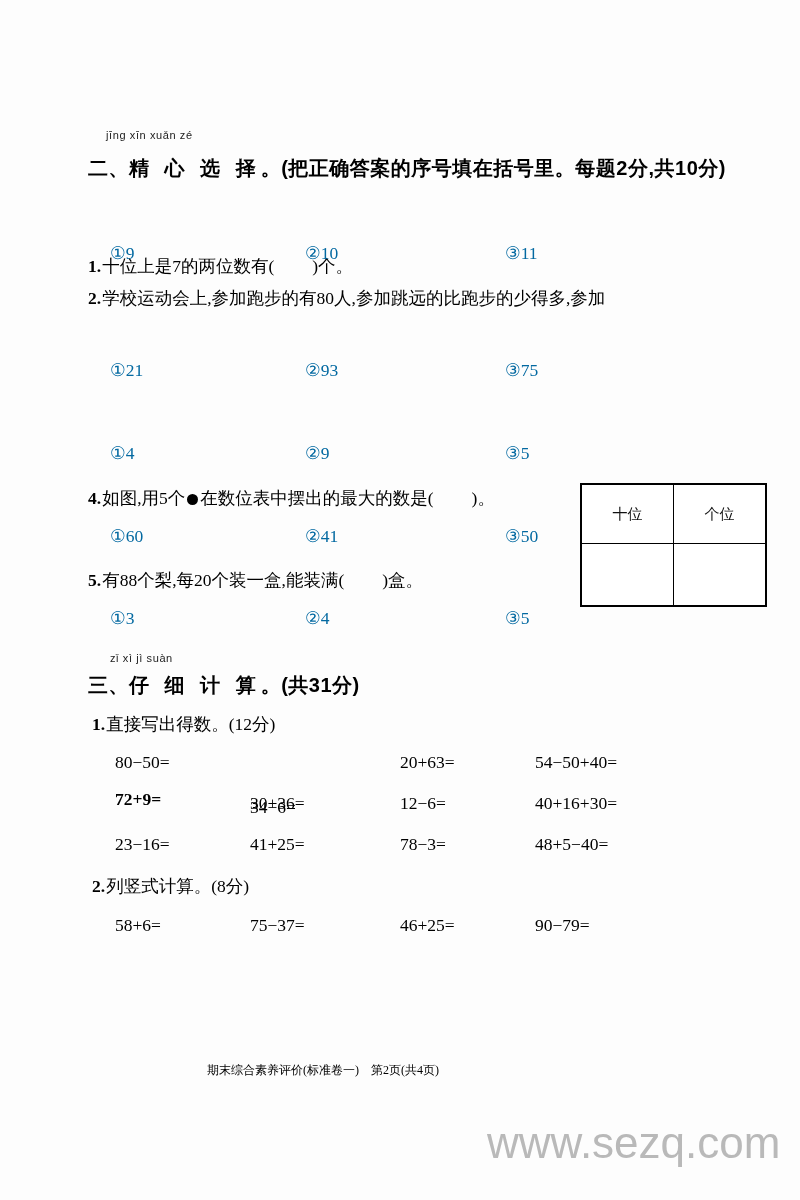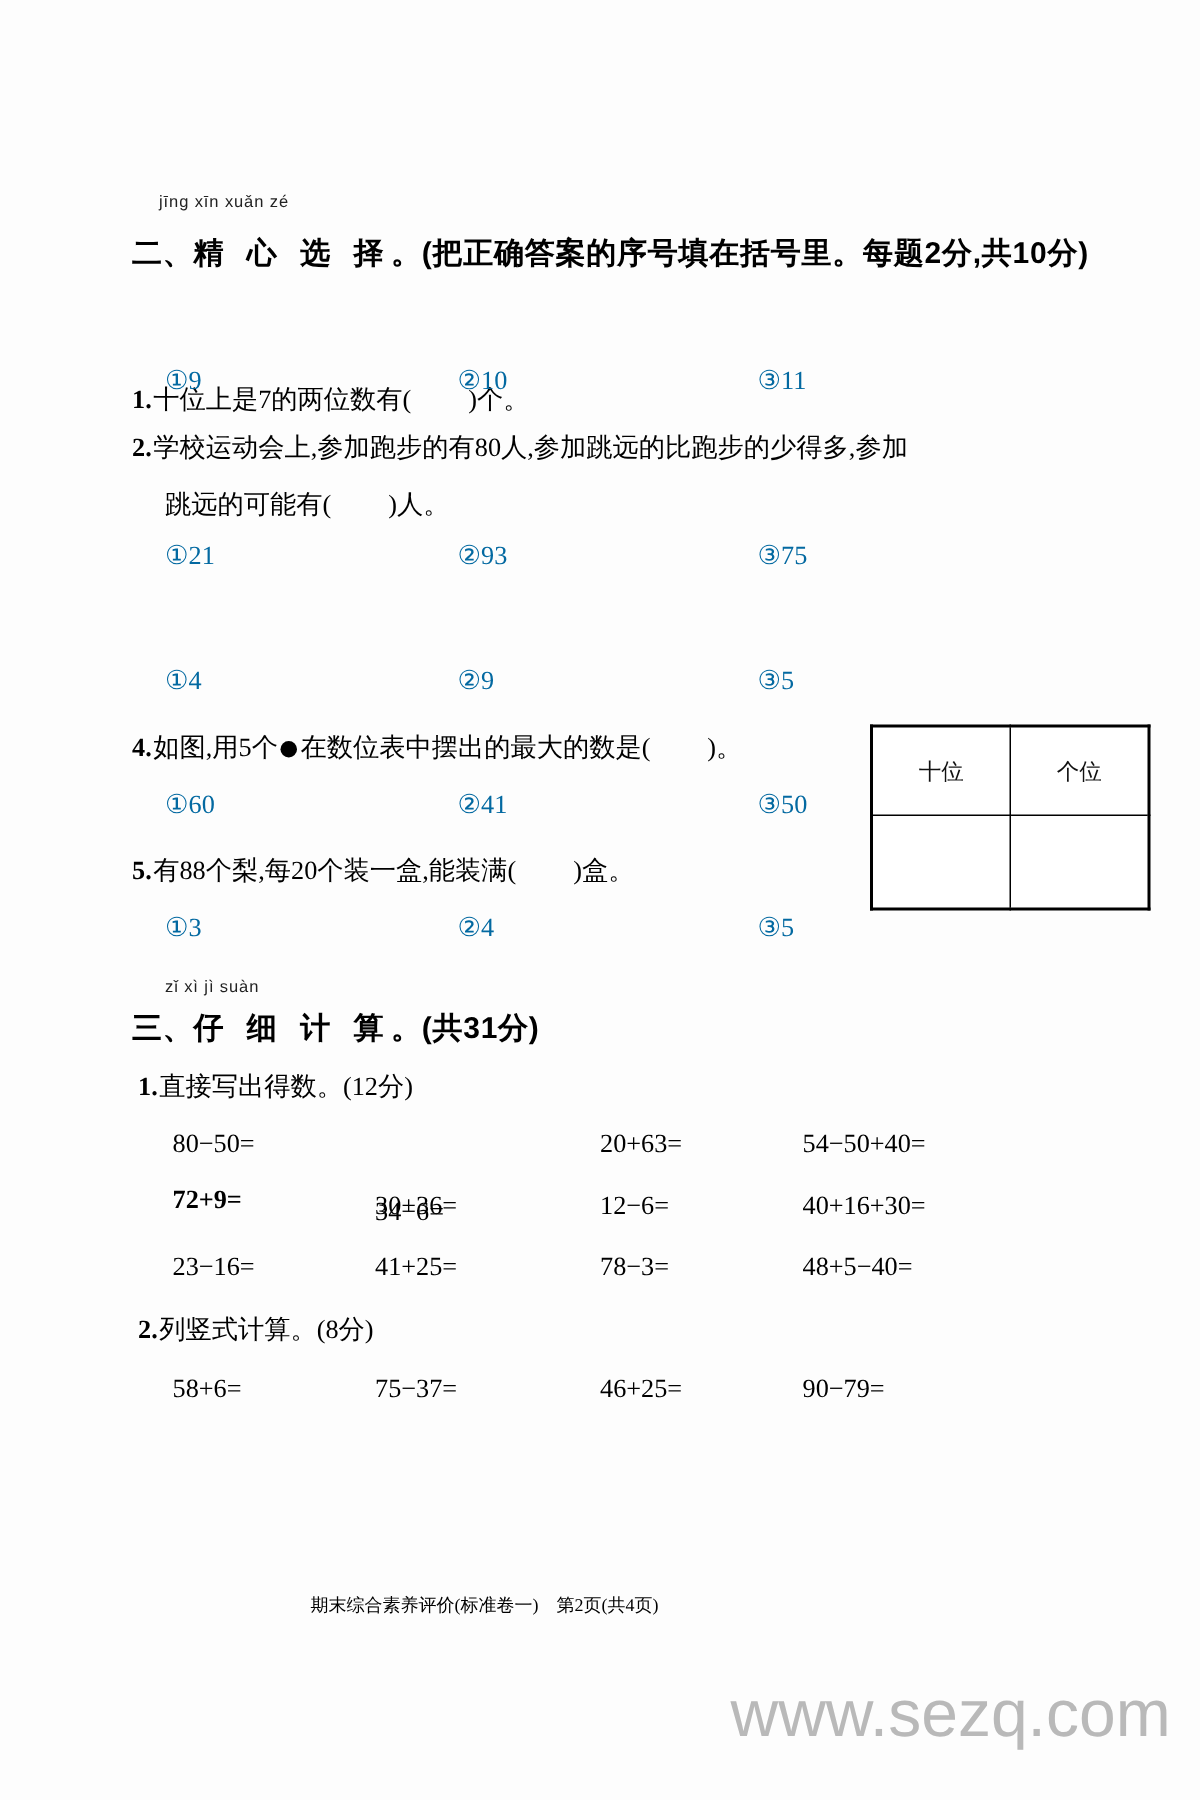--- a/index.html
+++ b/index.html
@@ -142,23 +142,20 @@
 
   <div class="q" style="left:88px; top:211px;margin-top:45px;">
     <span class="qnum">1.</span><span>十位上是7的两位数有(</span><span class="gap"></span><span>)个。</span>
   </div>
   <div class="opt" style="left:110px; top:243px;">①9</div>
   <div class="opt" style="left:305px; top:243px;">②10</div>
   <div class="opt" style="left:505px; top:243px;">③11</div>
 
   <div class="q" style="left:88px; top:288px;">
     <span class="qnum">2.</span><span>学校运动会上,参加跑步的有80人,参加跳远的比跑步的少得多,参加</span>
-  </div>
-  <div class="q" style="left:110px; top:326px;">
-    <span>跳远的可能有(</span><span class="gap"></span><span>)人。</span>
   </div>
   <div class="opt" style="left:110px; top:360px;">①21</div>
   <div class="opt" style="left:305px; top:360px;">②93</div>
   <div class="opt" style="left:505px; top:360px;">③75</div>
 
   <div class="opt" style="left:110px; top:443px;">①4</div>
   <div class="opt" style="left:305px; top:443px;">②9</div>
   <div class="opt" style="left:505px; top:443px;">③5</div>
 
   <div class="q" style="left:88px; top:488px;">

